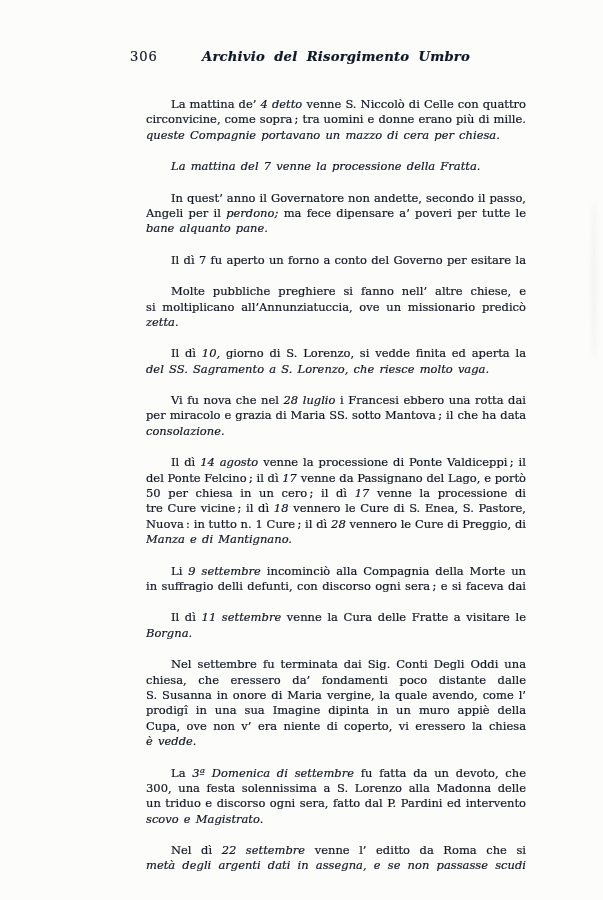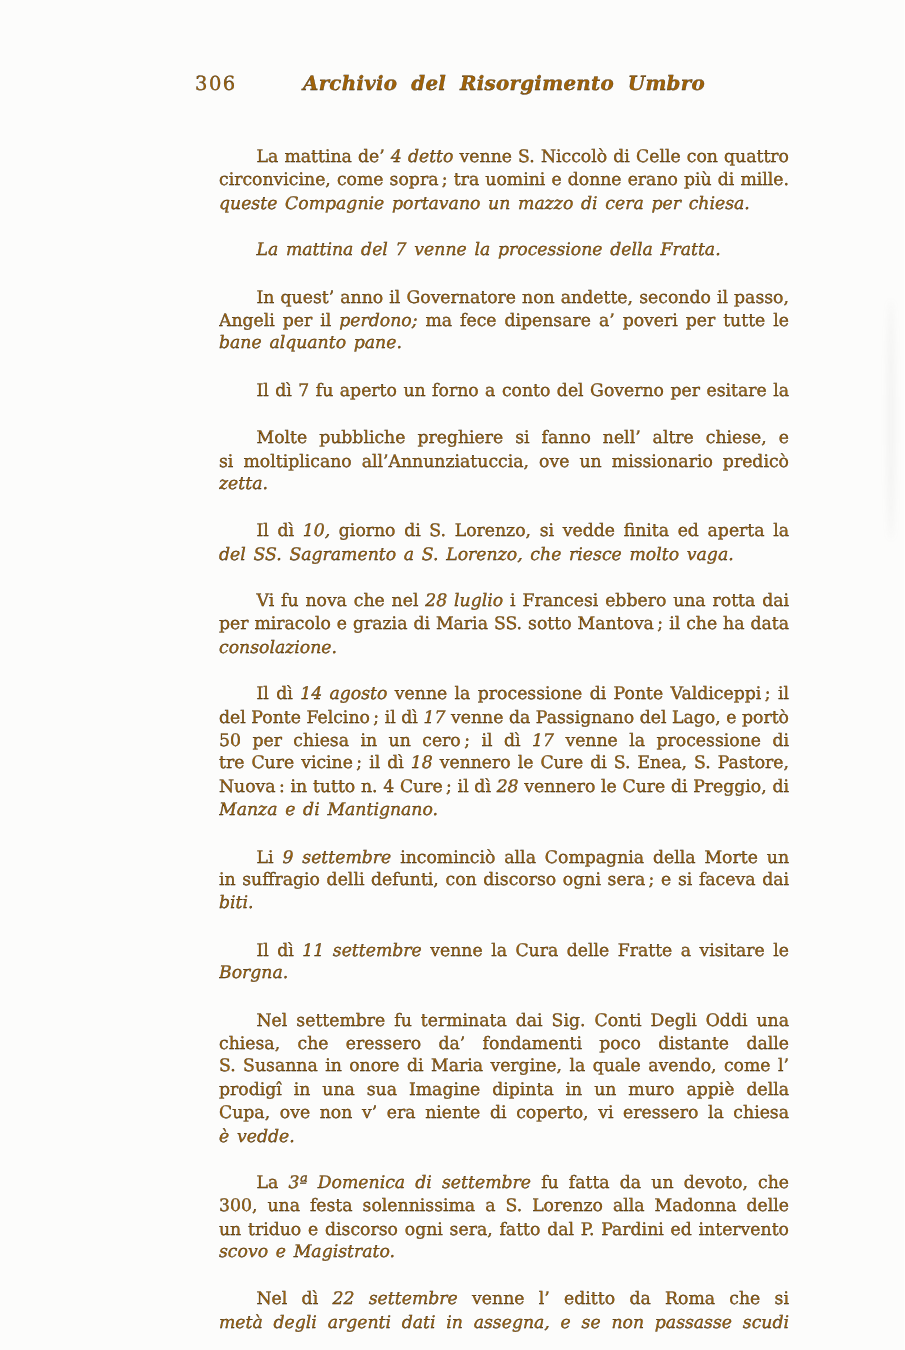--- a/index.html
+++ b/index.html
@@ -7,21 +7,21 @@
     padding: 0;
     background: #ffffff;
   }
   .page {
     position: relative;
     width: 603px;
     height: 900px;
     background: #fcfcfb;
     overflow: hidden;
     font-family: "DejaVu Serif", serif;
-    color: #a16207;
+    color: #0f172a;
     -webkit-text-stroke: 0.2px #1c1c1c;
   }
   .page-header {
     position: absolute;
     left: 130px;
     top: 49px;
     width: 412px;
     height: 16px;
   }
   .page-number {
@@ -113,27 +113,26 @@
       <div class="para">
         <div class="line first"><span>Vi fu nova che nel </span><span class="it">28 luglio</span><span> i Francesi ebbero una rotta dai Tedeschi</span></div>
         <div class="line"><span>per miracolo e grazia di Maria SS. sotto Mantova ; il che ha data alquanta</span></div>
         <div class="line last"><span>consolazione.</span></div>
       </div>
       <div class="para">
         <div class="line first"><span>Il dì </span><span class="it">14 agosto</span><span> venne la processione di Ponte Valdiceppi ; il dì </span><span class="it">15,</span></div>
         <div class="line"><span>del Ponte Felcino ; il dì </span><span class="it">17</span><span> venne da Passignano del Lago, e portò scudi</span></div>
         <div class="line"><span>50 per chiesa in un cero ; il dì </span><span class="it">17</span><span> venne la processione di Preggio ed al-</span></div>
         <div class="line"><span>tre Cure vicine ; il dì </span><span class="it">18</span><span> vennero le Cure di S. Enea, S. Pastore, Villa</span></div>
-        <div class="line"><span>Nuova : in tutto n. 4 Cure ; il dì </span><span class="it">28</span><span> vennero le Cure di Preggio, di Casa</span></div>
+        <div class="line"><span>Nuova : in tutto n. 1 Cure ; il dì </span><span class="it">28</span><span> vennero le Cure di Preggio, di Casa</span></div>
         <div class="line last"><span>Manza e di Mantignano.</span></div>
       </div>
       <div class="para">
         <div class="line first"><span>Li </span><span class="it">9 settembre</span><span> incominciò alla Compagnia della Morte un ottavario</span></div>
         <div class="line"><span>in suffragio delli defunti, con discorso ogni sera ; e si faceva dai Berna-</span></div>
-        <div class="line last"><span>biti.</span></div>
       </div>
       <div class="para">
         <div class="line first"><span>Il dì </span><span class="it">11 settembre</span><span> venne la Cura delle Fratte a visitare le SS. Ima-</span></div>
         <div class="line last"><span>Borgna.</span></div>
       </div>
       <div class="para">
         <div class="line first"><span>Nel settembre fu terminata dai Sig. Conti Degli Oddi una piccola</span></div>
         <div class="line"><span>chiesa, che eressero da’ fondamenti poco distante dalle Cappuccine di P.</span></div>
         <div class="line"><span>S. Susanna in onore di Maria vergine, la quale avendo, come l’ altre, fatti</span></div>
         <div class="line"><span>prodigî in una sua Imagine dipinta in un muro appiè della Piaggia della</span></div>

